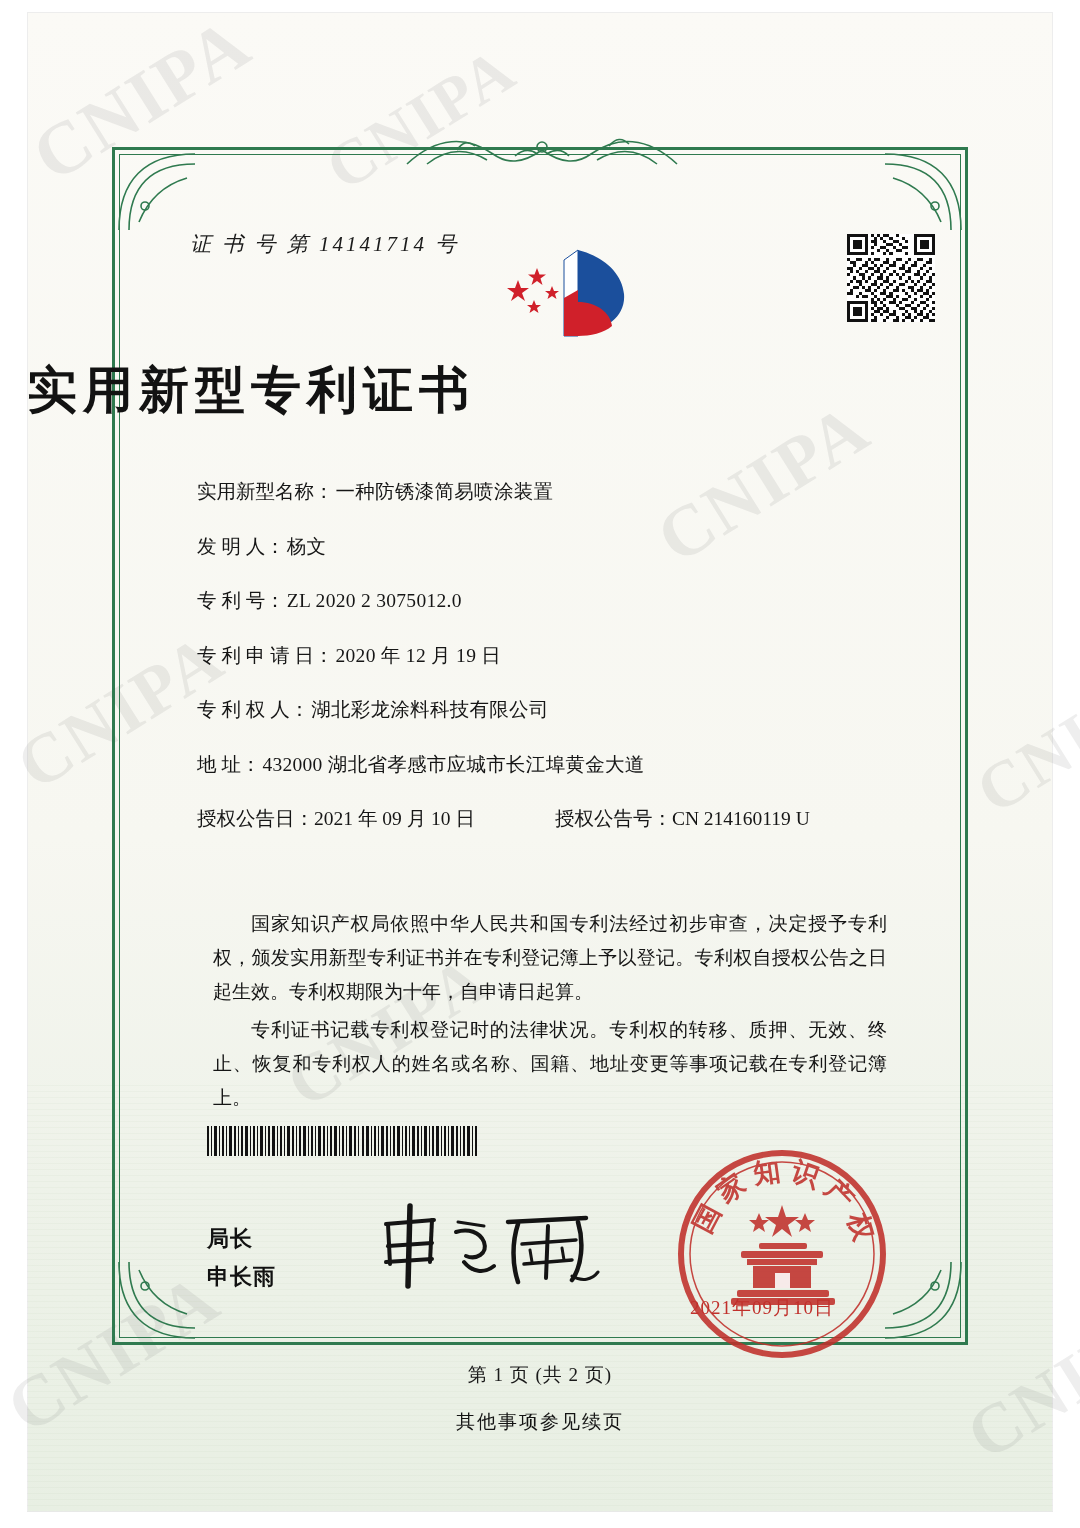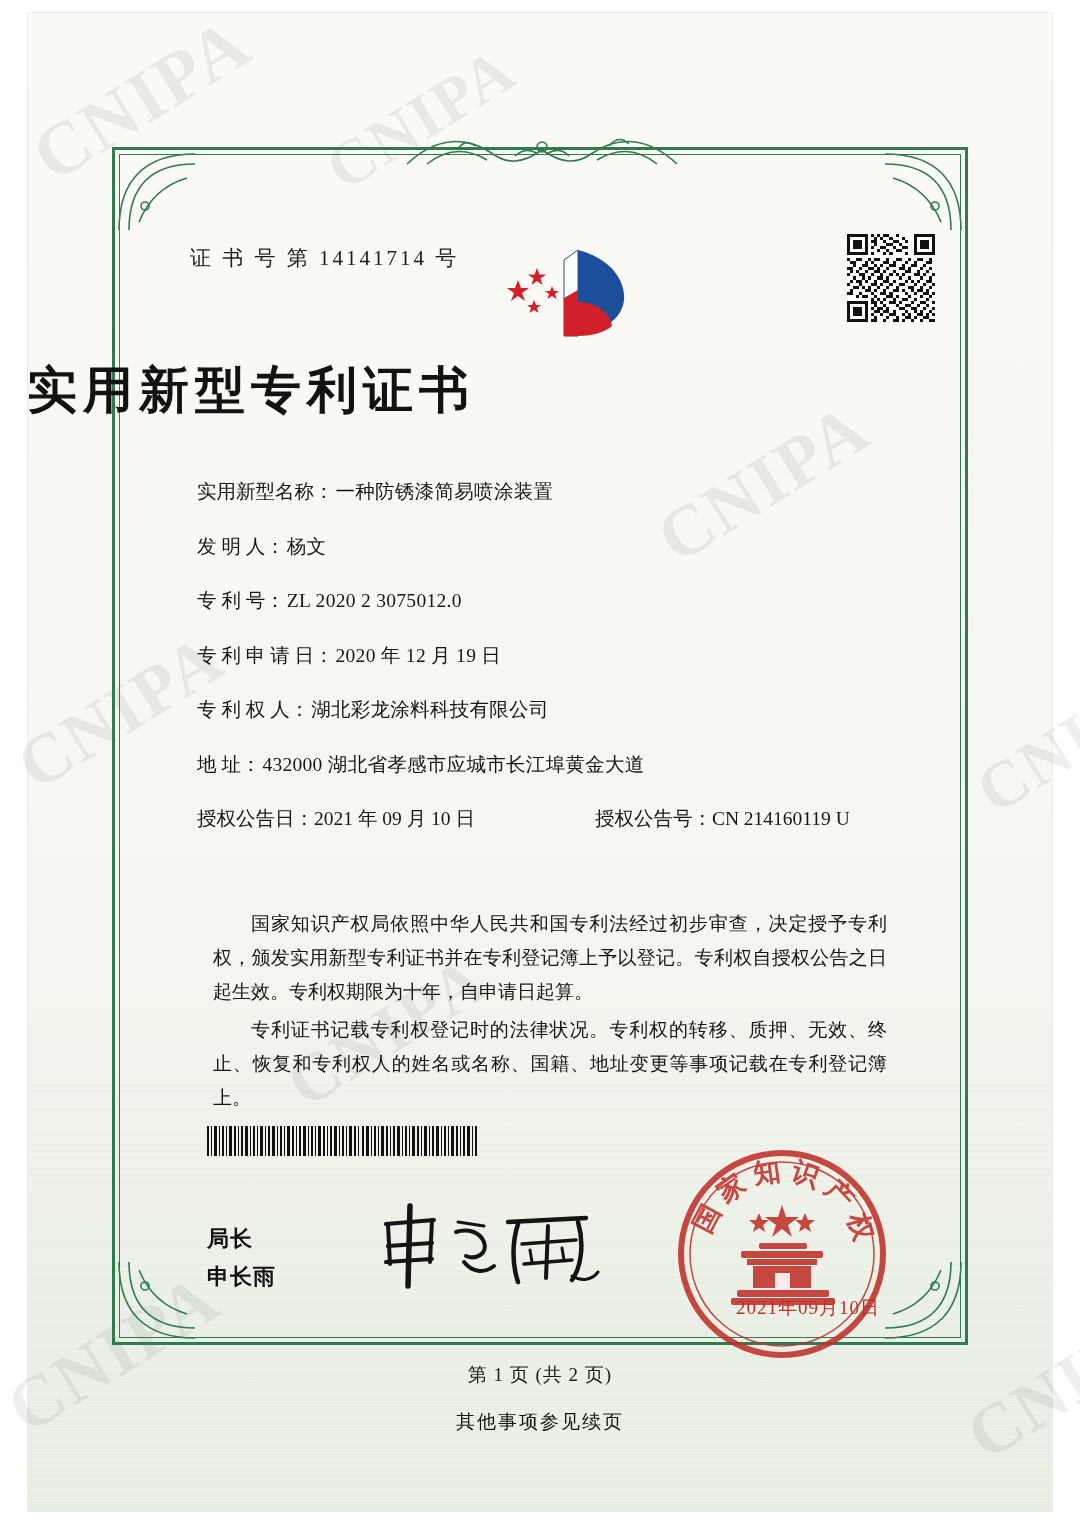--- a/index.html
+++ b/index.html
@@ -78,25 +78,26 @@
   
   .orn {
     position: absolute;
     pointer-events: none;
   }
 
   
   #cert-no {
     position: absolute;
     left: 163px;
-    top: 232px;
+    top: 218px;
     font-size: 21px;
     color: #1b1b1b;
     letter-spacing: 3px;
     font-family: "Liberation Serif", serif;
+    font-style: italic;
   }
 
   #qr {
     position: absolute;
     right: 118px;
     top: 222px;
     width: 88px;
     height: 88px;
   }
 
@@ -146,21 +147,21 @@
   .field-value {
     margin-left: 2px;
     letter-spacing: .3px;
   }
   .pubdate-row {
     display: flex;
     align-items: flex-end;
     margin-bottom: 30px;
   }
   .pub-left { flex: 0 0 auto; }
-  .pub-right { margin-left: 120px; }
+  .pub-right { margin-left: 80px; }
 
   
   #paras {
     position: absolute;
     left: 170px;
     top: 895px;
     width: 690px;
     font-size: 19px;
     color: #151515;
     line-height: 34px;
@@ -205,21 +206,21 @@
     left: 648px;
     top: 1135px;
     width: 215px;
     height: 215px;
   }
   #seal-date {
     position: absolute;
     left: 663px;
     top: 1283px;
     width: 190px;
-    text-align: right;
+    text-align: left;
     font-size: 19px;
     color: #c0302b;
     letter-spacing: 1px;
     font-family: "Liberation Serif", serif;
   }
 
   
   #page-number {
     position: absolute;
     left: 0; right: 0;

